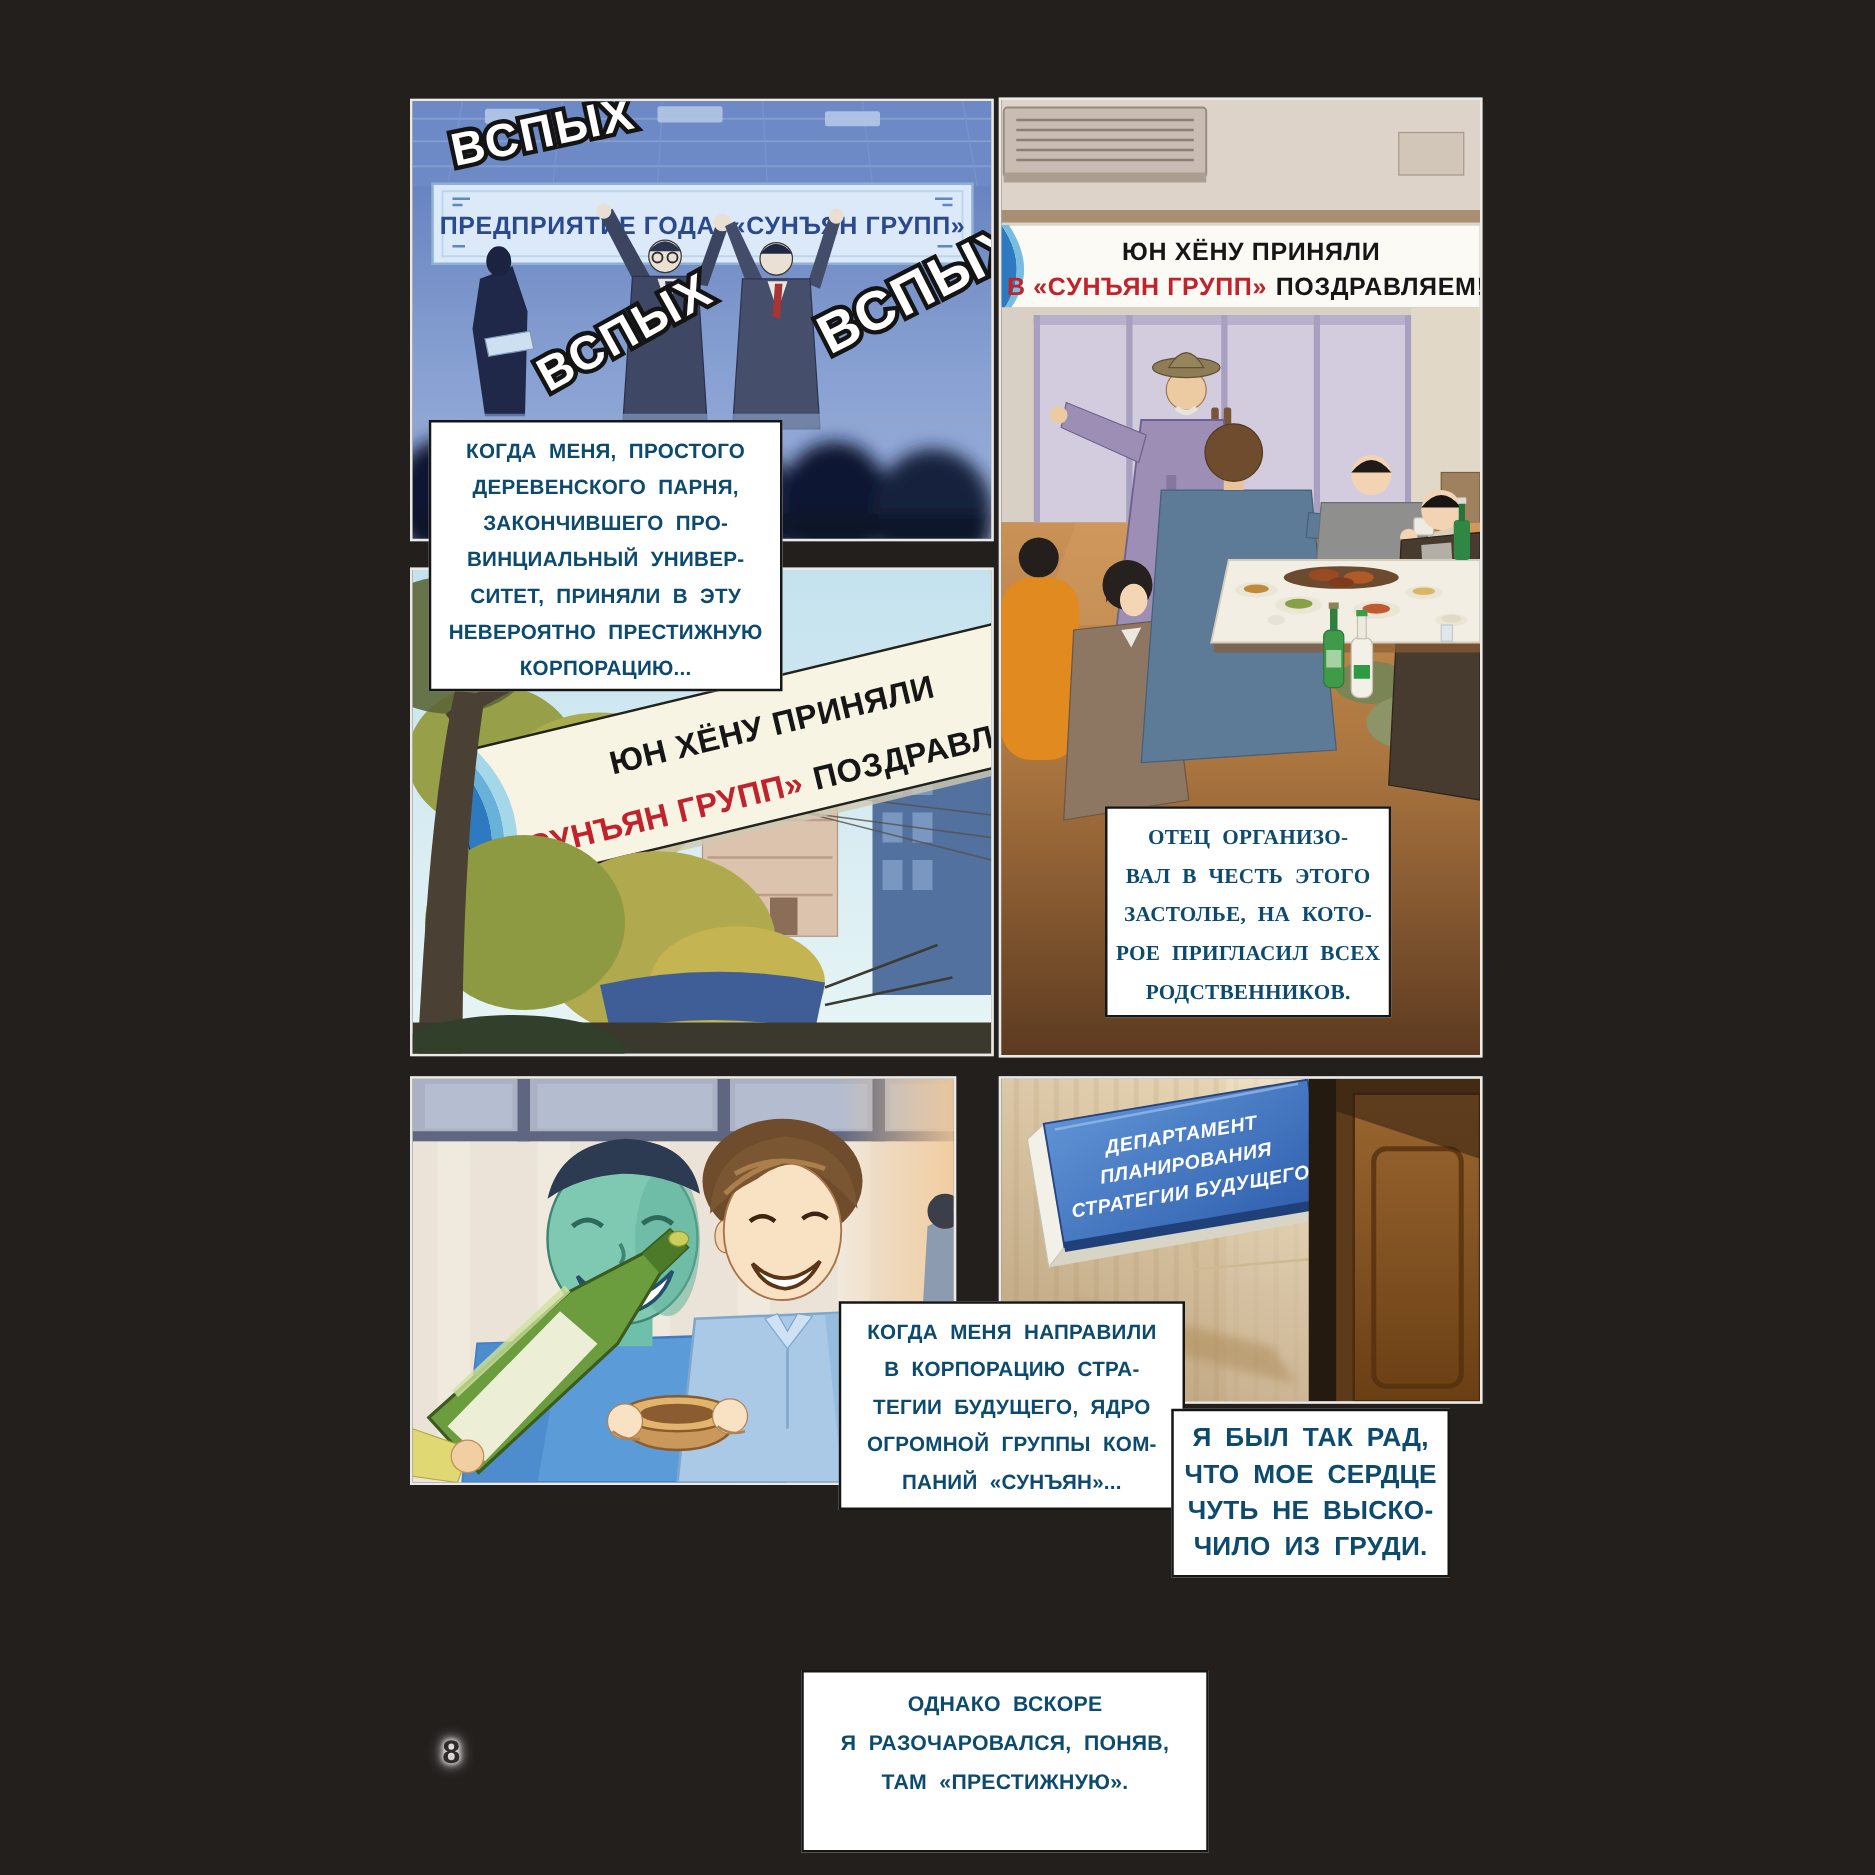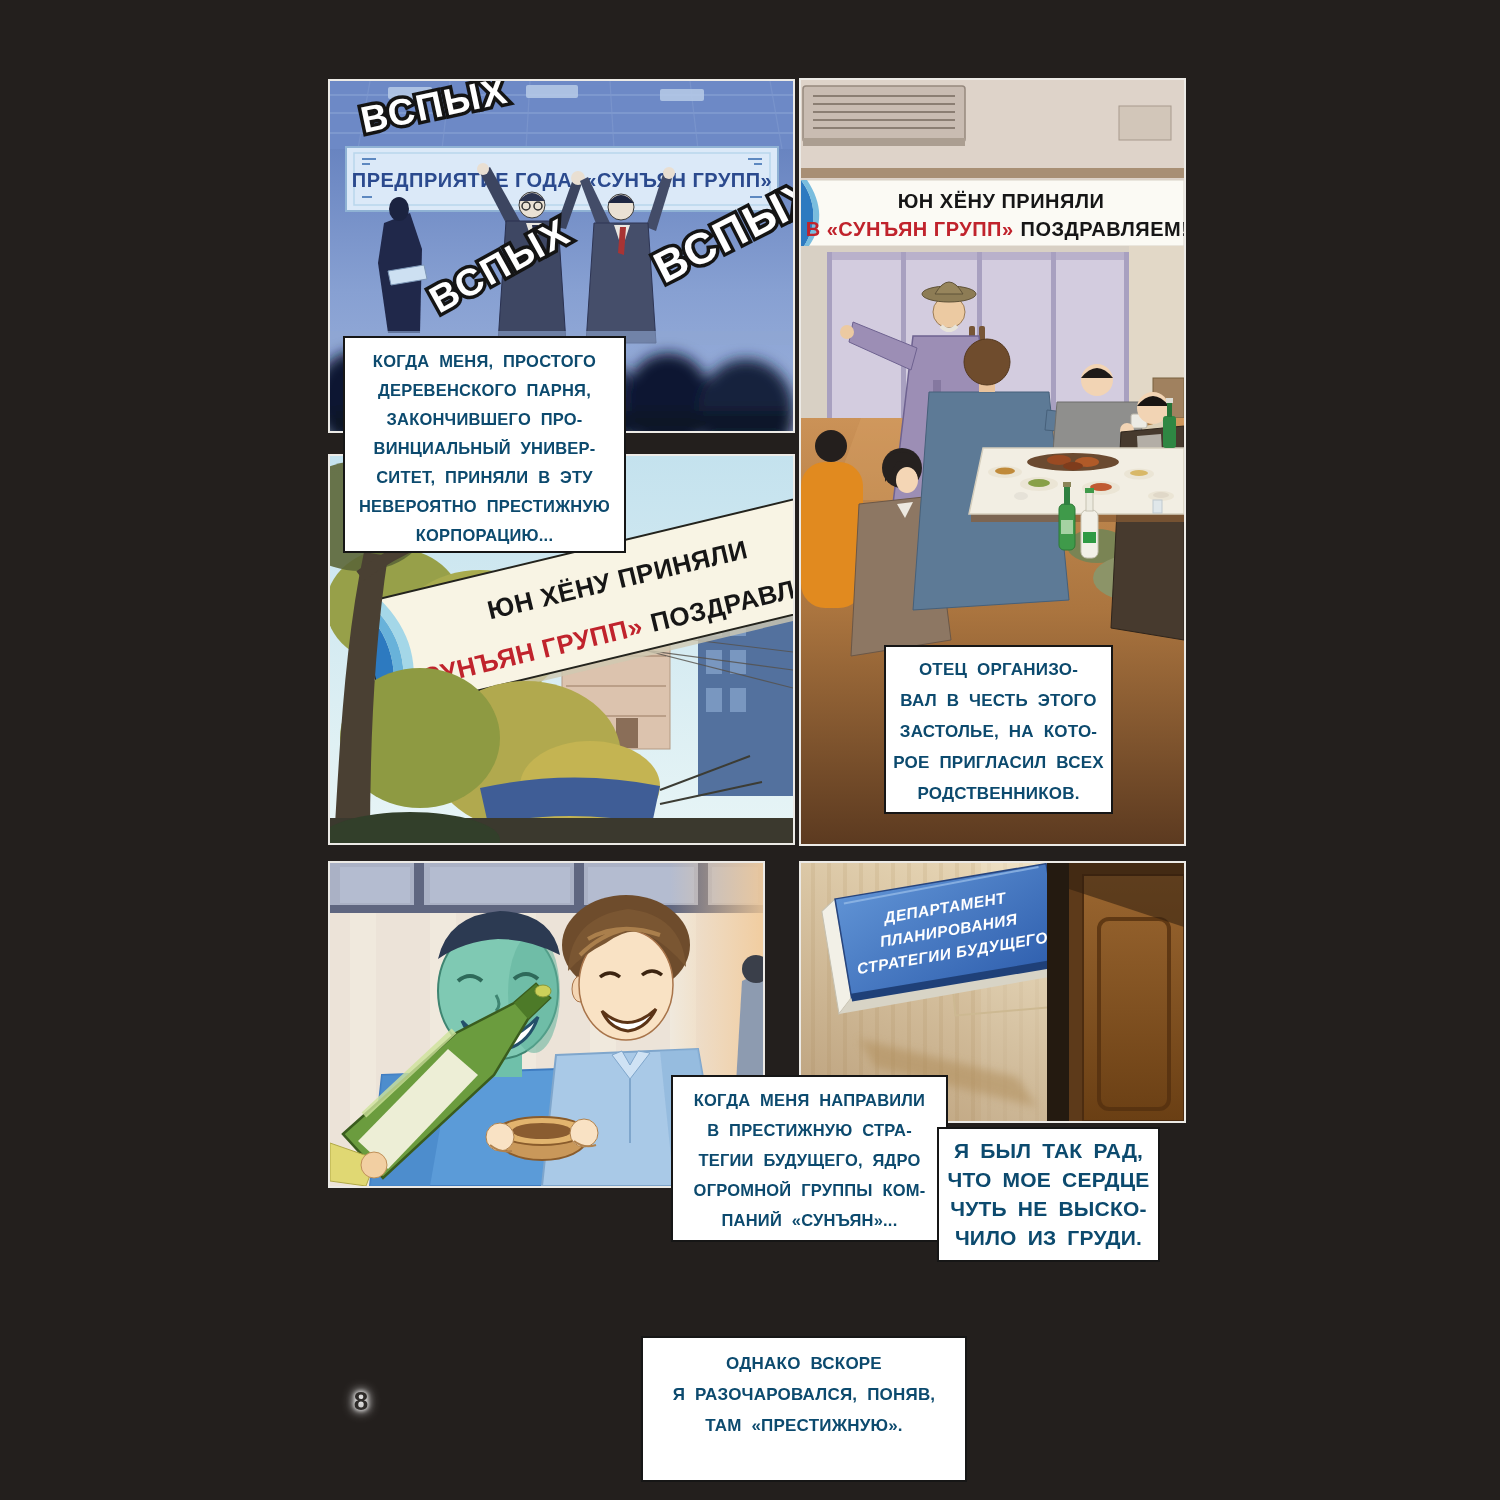--- a/index.html
+++ b/index.html
@@ -9,22 +9,22 @@
   .panel svg{display:block;width:100%;height:100%;}
   #panel-stage {left:328px;top:79px;width:467px;height:354px;}
   #panel-street{left:328px;top:454px;width:467px;height:391px;}
   #panel-party {left:799px;top:78px;width:387px;height:768px;}
   #panel-drink {left:328px;top:861px;width:437px;height:327px;}
   #panel-door  {left:799px;top:861px;width:387px;height:262px;}
   .caption{position:absolute;background:#ffffff;border:2px solid #161616;box-sizing:border-box;
            color:#0c4a6e;text-align:center;font-weight:700;letter-spacing:.2px;word-spacing:5px;}
   .caption .ln{white-space:nowrap;}
   #cap-intro {left:343px;top:336px;width:283px;height:217px;font-size:16.5px;line-height:29px;padding-top:9px;}
-  #cap-father{left:884px;top:645px;width:229px;height:169px;font-size:17px;line-height:31px;padding-top:7px;}
-  #cap-assigned{left:671px;top:1075px;width:277px;height:167px;font-size:16.5px;line-height:30px;padding-top:8px;}
+  #cap-father{left:884px;top:645px;width:229px;height:169px;font-size:17px;line-height:31px;padding-top:7px;font-family:Liberation Serif, serif;}
+  #cap-assigned{left:671px;top:1041px;width:277px;height:167px;font-size:16.5px;line-height:30px;padding-top:8px;}
   #cap-glad  {left:937px;top:1127px;width:223px;height:135px;font-size:21px;line-height:29px;padding-top:7px;}
   #cap-however{left:641px;top:1336px;width:326px;height:146px;font-size:17px;line-height:31px;padding-top:10px;}
   #page-number{position:absolute;left:344px;top:1386px;width:34px;text-align:center;
                font-size:26px;font-weight:700;color:#2e2b29;
                text-shadow:0 0 4px #fff,0 0 8px #fff,0 0 13px #fff;}
   svg text{font-family:"Liberation Sans",sans-serif;}
   .sfx{fill:#ffffff;stroke:#141414;stroke-width:7px;paint-order:stroke;font-weight:700;letter-spacing:2px;}
   .bnr-navy{fill:#2b4a8e;font-weight:700;letter-spacing:.5px;}
   .bnr-black{fill:#161616;font-weight:700;letter-spacing:.5px;}
   .bnr-red{fill:#c0232c;font-weight:700;letter-spacing:.5px;}
@@ -442,21 +442,21 @@
   <div class="caption" id="cap-father">
     <div class="ln">ОТЕЦ ОРГАНИЗО-</div>
     <div class="ln">ВАЛ В ЧЕСТЬ ЭТОГО</div>
     <div class="ln">ЗАСТОЛЬЕ, НА КОТО-</div>
     <div class="ln">РОЕ ПРИГЛАСИЛ ВСЕХ</div>
     <div class="ln">РОДСТВЕННИКОВ.</div>
   </div>
 
   <div class="caption" id="cap-assigned">
     <div class="ln">КОГДА МЕНЯ НАПРАВИЛИ</div>
-    <div class="ln">В ПРЕСТИЖНУЮ СТРА-</div>
+    <div class="ln">В КОРПОРАЦИЮ СТРА-</div>
     <div class="ln">ТЕГИИ БУДУЩЕГО, ЯДРО</div>
     <div class="ln">ОГРОМНОЙ ГРУППЫ КОМ-</div>
     <div class="ln">ПАНИЙ «СУНЪЯН»...</div>
   </div>
 
   <div class="caption" id="cap-glad">
     <div class="ln">Я БЫЛ ТАК РАД,</div>
     <div class="ln">ЧТО МОЕ СЕРДЦЕ</div>
     <div class="ln">ЧУТЬ НЕ ВЫСКО-</div>
     <div class="ln">ЧИЛО ИЗ ГРУДИ.</div>

